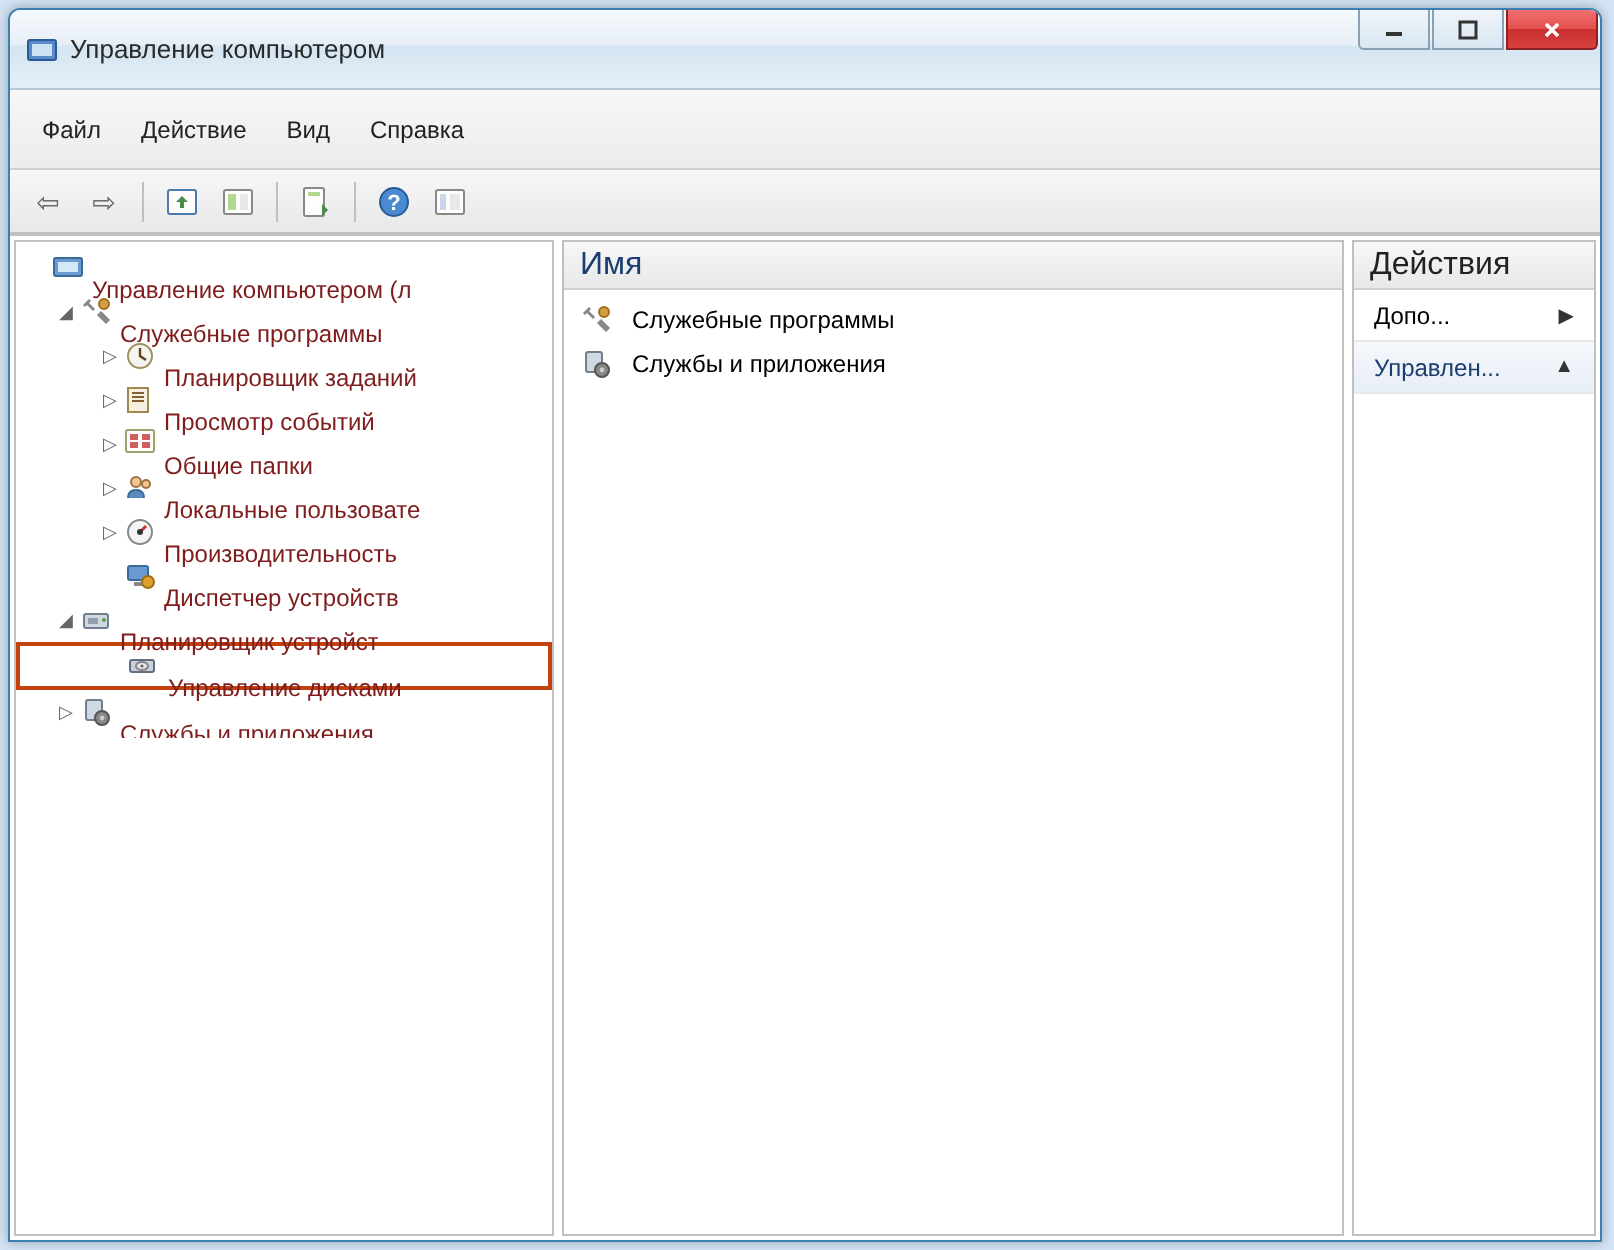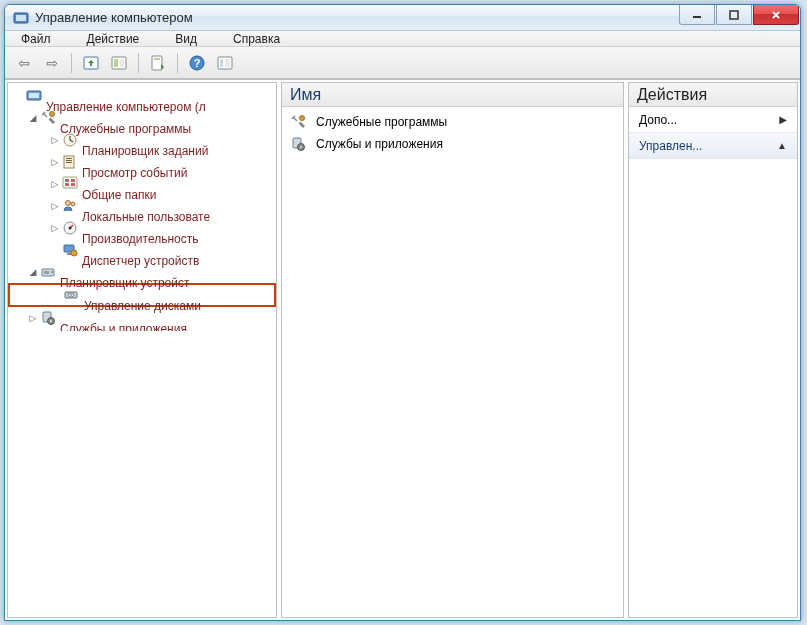--- a/index.html
+++ b/index.html
@@ -17,21 +17,21 @@
   height: 617px;
   background: #fff;
   border: 1px solid #3c7fb1;
   border-radius: 6px 6px 0 0;
   box-shadow: 0 0 6px rgba(0,0,0,0.3);
   overflow: hidden;
   display: flex;
   flex-direction: column;
 }
 .titlebar {
-  height: 26px;
+  height: 40px;
   background: linear-gradient(to bottom, #f5fafd 0%, #e6eef5 45%, #d5e5f2 46%, #e4eef8 100%);
   border-bottom: 1px solid #b5c8d8;
   display: flex;
   align-items: center;
   padding-left: 8px;
   position: relative;
 }
 .titlebar .app-icon {
   width: 16px; height: 16px; margin-right: 6px;
   display: flex; align-items: center; justify-content: center;
@@ -49,23 +49,23 @@
   margin-right: 1px;
 }
 .win-btn:first-child { border-radius: 0 0 0 3px; }
 .win-btn.close {
   width: 46px;
   background: linear-gradient(to bottom, #f07070 0%, #e45050 49%, #c93030 50%, #d84040 100%);
   border-color: #8c2020; color: #fff; font-weight: bold;
   border-radius: 0 0 3px 0;
 }
 .menubar {
-  height: 16px; background: linear-gradient(#f7f7f7,#ececec);
+  height: 40px; background: linear-gradient(#f7f7f7,#ececec);
   border-bottom: 1px solid #d0d0d0;
-  display: flex; align-items: center; padding: 0 6px; gap: 16px;
+  display: flex; align-items: center; padding: 0 6px; gap: 0;
 }
 .menu-item { padding: 3px 10px; color: #222; cursor: default; }
 .toolbar {
   height: 32px; background: linear-gradient(#f7f7f7,#e8e8e8);
   border-bottom: 1px solid #c0c0c0;
   display: flex; align-items: center; padding: 0 6px; gap: 2px;
 }
 .tb-btn {
   width: 26px; height: 24px; border: 1px solid transparent;
   display: flex; align-items: center; justify-content: center;
@@ -77,21 +77,21 @@
   flex: 1; display: flex; border-top: 1px solid #c0c0c0;
   overflow: hidden;
 }
 .pane {
   background: #fff; border: 1px solid #c0c0c0;
   margin: 2px; overflow: hidden;
   display: flex; flex-direction: column;
 }
 .tree-pane { width: 270px; flex-shrink: 0; }
 .list-pane { flex: 1; }
-.actions-pane { width: 170px; flex-shrink: 0; }
+.actions-pane { width: 122px; flex-shrink: 0; }
 .pane-header {
   height: 24px; background: linear-gradient(#f7f7f7,#e8e8e8);
   border-bottom: 1px solid #d0d0d0;
   display: flex; align-items: center; padding: 0 8px;
   font-size: 16px; color: #1a3e70; font-weight: 400;
 }
 .tree-pane .pane-header, .actions-pane .pane-header { color: #222; }
 .tree {
   padding: 2px 0; overflow: hidden;
 }

